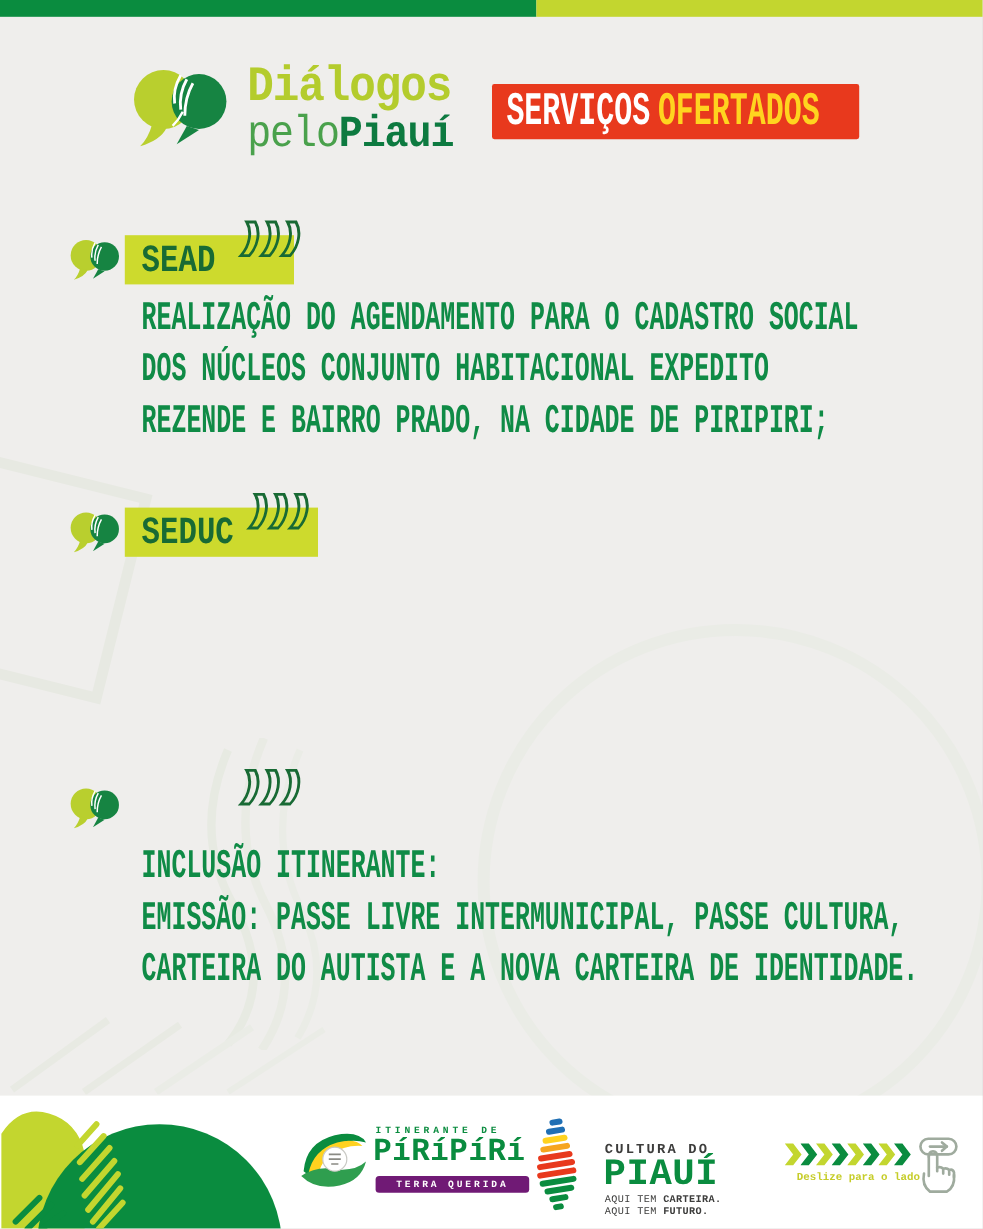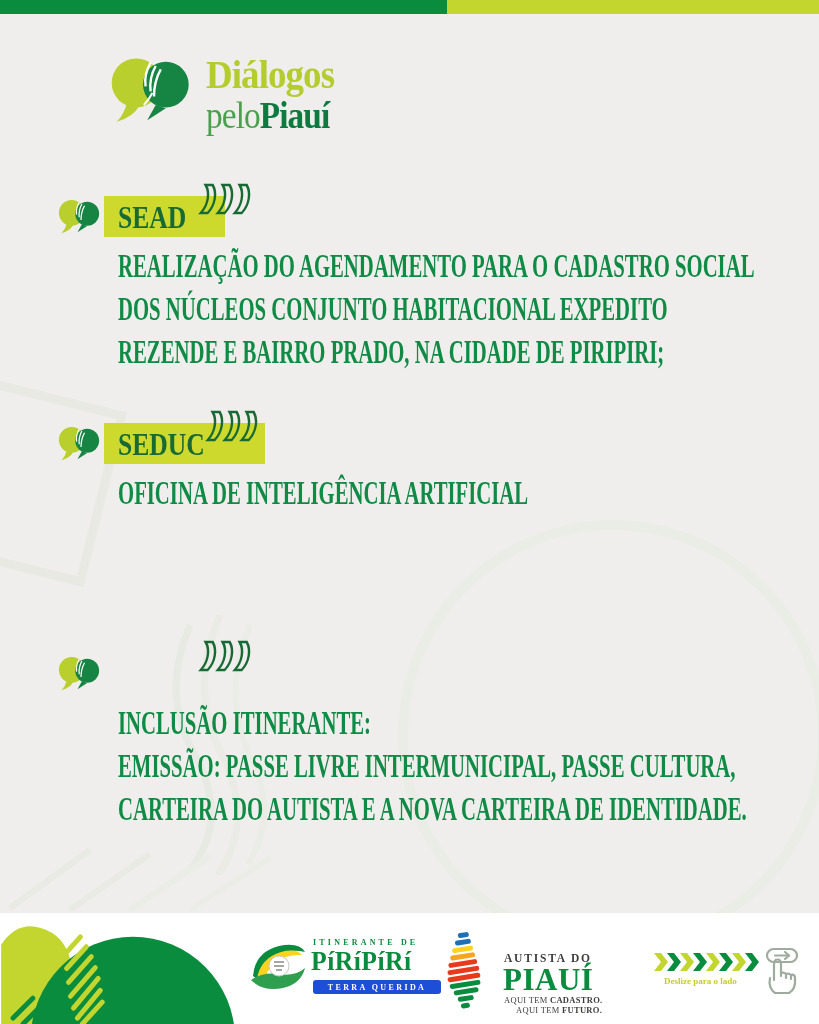--- a/index.html
+++ b/index.html
@@ -1,20 +1,20 @@
 <!DOCTYPE html>
 <html><head>
 <meta charset="utf-8">
 <style>
   html,body{margin:0;padding:0;background:#d8d8d6;}
   *{box-sizing:border-box;}
   #canvas{
     position:relative;width:819px;height:1024px;overflow:hidden;
     background:#efeeec;
-    font-family:Liberation Serif, serif;
+    font-family:Liberation Mono, monospace;
     padding-left:40px;
   }
   
   .topbar{position:absolute;top:0;left:0;width:819px;height:14px;}
   .topbar .seg-dark{position:absolute;left:0;top:0;width:447px;height:14px;background:#0a8c3f;}
   .topbar .seg-lime{position:absolute;left:447px;top:0;width:372px;height:14px;background:#c3d62f;}
   
   .wm{position:absolute;pointer-events:none;}
   .wm-square{left:-72px;top:388px;width:180px;height:180px;border:9px solid #e7e9e2;transform:rotate(14deg);}
   .wm-circle{left:398px;top:520px;width:430px;height:430px;border:10px solid #eaece6;border-radius:50%;}
@@ -44,30 +44,30 @@
   .line span{display:inline-block;transform:scaleX(.61);transform-origin:0 50%;white-space:nowrap;
     font-size:34px;font-weight:800;color:#0f8b46;}
   
   .footer-band{position:absolute;left:0;top:913px;width:819px;height:111px;background:#ffffff;}
   .corner-blob{position:absolute;left:0;top:915px;width:250px;height:109px;}
   .pref-group{position:absolute;left:249px;top:934px;width:200px;height:80px;}
   .pref-flag{position:absolute;left:0;top:2px;width:60px;height:58px;}
   .pref-eyebrow{position:absolute;left:64px;top:4px;font-size:8px;font-weight:700;letter-spacing:3.2px;color:#0a8c3f;white-space:nowrap;}
   .pref-name{position:absolute;left:62px;top:12px;font-size:27px;font-weight:800;color:#0a8c3f;
     transform:scaleX(.95);transform-origin:0 0;white-space:nowrap;letter-spacing:0.5px;}
-  .pref-pill{position:absolute;left:64px;top:46px;width:128px;height:14px;background:#1d4ed8;border-radius:3px;
+  .pref-pill{position:absolute;left:64px;top:46px;width:128px;height:14px;background:#701a75;border-radius:3px;
     display:flex;align-items:center;justify-content:center;}
   .pref-pill span{font-size:8px;font-weight:700;letter-spacing:2.4px;color:#ffffff;white-space:nowrap;}
   .gov-group{position:absolute;left:440px;top:928px;width:180px;height:92px;}
   .gov-map{position:absolute;left:0;top:0;width:60px;height:92px;}
   .gov-eyebrow{position:absolute;left:64px;top:24px;font-size:11.5px;font-weight:700;letter-spacing:1.8px;color:#3d3d3c;white-space:nowrap;}
   .gov-name{position:absolute;left:63px;top:34px;font-size:31px;font-weight:800;color:#0a8c3f;white-space:nowrap;letter-spacing:0.5px;}
   .gov-tag{position:absolute;left:64px;font-size:8.5px;color:#3d3d3c;white-space:nowrap;letter-spacing:0.3px;}
   .gov-tag b{font-weight:800;}
-  .tag1{top:67px;} .tag2{top:77px;margin-left:12px;}
+  .tag1{top:67px;} .tag2{top:77px;}
   .swipe-group{position:absolute;left:652px;top:946px;width:160px;height:58px;}
   .swipe-chevrons{position:absolute;left:2px;top:6px;width:108px;height:20px;display:flex;}
   .swipe-chevrons svg{margin-right:-2px;}
   .swipe-label{position:absolute;left:12px;top:30px;font-size:9px;font-weight:700;color:#c6cd29;white-space:nowrap;}
   .swipe-hand{position:absolute;left:106px;top:0px;width:46px;height:52px;}
 </style>
 </head>
 <body>
 
 <div id="canvas">
@@ -103,32 +103,37 @@
   </svg>
   <div class="logo-text">
     <span class="logo-line1">Diálogos</span>
     <span class="logo-line2">
       <span class="cond2">
         <span class="pelo">pelo</span><span class="piaui">Piauí</span>
       </span>
     </span>
   </div>
 
+  <div class="badge">
+    <span class="badge-text">
+      <span class="badge-w1">SERVIÇOS</span><span class="badge-w2">OFERTADOS</span>
+    </span>
+  </div>
 
   <div class="section" style="top:196px;">
     <svg class="bullet" viewBox="0 0 52 46">
       <circle cx="15.5" cy="20" r="14.5" fill="#b9cf2e"></circle>
       <path d="M10,32 Q8,39 4,43 Q14,40 17,34 Z" fill="#b9cf2e"></path>
       <circle cx="33" cy="21" r="13.5" fill="#168442"></circle>
       <path d="M27,33 L22,42 L33,35 Z" fill="#168442"></path>
       <path d="M24,8 Q20,15 21,22" stroke="#ffffff" stroke-width="1.4" fill="none"></path>
       <path d="M27,10 Q23,17 24,25" stroke="#ffffff" stroke-width="1.4" fill="none"></path>
       <path d="M30,12 Q26,19 26,28" stroke="#ffffff" stroke-width="1.4" fill="none"></path>
     </svg>
-    <div class="label-box" style="width:121px;">
+    <div class="label-box" style="width:141px;">
       <span class="label-text">SEAD</span>
     </div>
     <svg class="triple-chevron" viewBox="0 0 60 32">
       <g transform="skewX(-10)" stroke="#186a34" stroke-width="2.4" fill="none">
         <path d="M8,30 C14,22 14,10 8,2 L15,2 C21,10 21,22 15,30 Z"></path>
         <path d="M25,30 C31,22 31,10 25,2 L32,2 C38,10 38,22 32,30 Z"></path>
         <path d="M42,30 C48,22 48,10 42,2 L49,2 C55,10 55,22 49,30 Z"></path>
       </g>
     </svg>
     <div class="lines">
@@ -158,23 +163,20 @@
       <span class="label-text">SEDUC</span>
     </div>
     <svg class="triple-chevron" style="left:205px;" viewBox="0 0 60 32">
       <g transform="skewX(-10)" stroke="#186a34" stroke-width="2.4" fill="none">
         <path d="M8,30 C14,22 14,10 8,2 L15,2 C21,10 21,22 15,30 Z"></path>
         <path d="M25,30 C31,22 31,10 25,2 L32,2 C38,10 38,22 32,30 Z"></path>
         <path d="M42,30 C48,22 48,10 42,2 L49,2 C55,10 55,22 49,30 Z"></path>
       </g>
     </svg>
     <div class="lines">
-      <div class="line">
-          <span>OFICINA DE INTELIGÊNCIA ARTIFICIAL</span>
-        </div>
     </div>
   </div>
 
   <div class="section" style="top:653px;">
     <svg class="bullet" viewBox="0 0 52 46">
       <circle cx="15.5" cy="20" r="14.5" fill="#b9cf2e"></circle>
       <path d="M10,32 Q8,39 4,43 Q14,40 17,34 Z" fill="#b9cf2e"></path>
       <circle cx="33" cy="21" r="13.5" fill="#168442"></circle>
       <path d="M27,33 L22,42 L33,35 Z" fill="#168442"></path>
       <path d="M24,8 Q20,15 21,22" stroke="#ffffff" stroke-width="1.4" fill="none"></path>
@@ -246,23 +248,23 @@
         <rect x="13" y="25" width="25" height="5" rx="2.5" fill="#f6a51f"></rect>
         <rect x="10" y="32" width="29" height="5" rx="2.5" fill="#e8391d"></rect>
         <rect x="8" y="39" width="32" height="5" rx="2.5" fill="#e8391d"></rect>
         <rect x="7" y="46" width="33" height="5" rx="2.5" fill="#e8391d"></rect>
         <rect x="8" y="53" width="31" height="5" rx="2.5" fill="#0a8c3f"></rect>
         <rect x="11" y="60" width="25" height="5" rx="2.5" fill="#0a8c3f"></rect>
         <rect x="14" y="67" width="16" height="5" rx="2.5" fill="#0a8c3f"></rect>
         <rect x="16" y="74" width="9" height="5" rx="2.5" fill="#0a8c3f"></rect>
       </g>
     </svg>
-    <div class="gov-eyebrow">AUTISTA DO</div>
+    <div class="gov-eyebrow">CULTURA DO</div>
     <div class="gov-name">PIAUÍ</div>
-    <div class="gov-tag tag1"><span>AQUI TEM </span><b>CADASTRO.</b></div>
+    <div class="gov-tag tag1"><span>AQUI TEM </span><b>CARTEIRA.</b></div>
     <div class="gov-tag tag2"><span>AQUI TEM </span><b>FUTURO.</b></div>
   </div>
 
   <div class="swipe-group">
     <div class="swipe-chevrons">
       <svg width="15" height="20" viewBox="0 0 15 20">
           <path d="M0,1 L7,1 L14,10 L7,19 L0,19 L7,10 Z" fill="#c3d62f"></path>
         </svg>
       <svg width="15" height="20" viewBox="0 0 15 20">
           <path d="M0,1 L7,1 L14,10 L7,19 L0,19 L7,10 Z" fill="#0a8c3f"></path>

